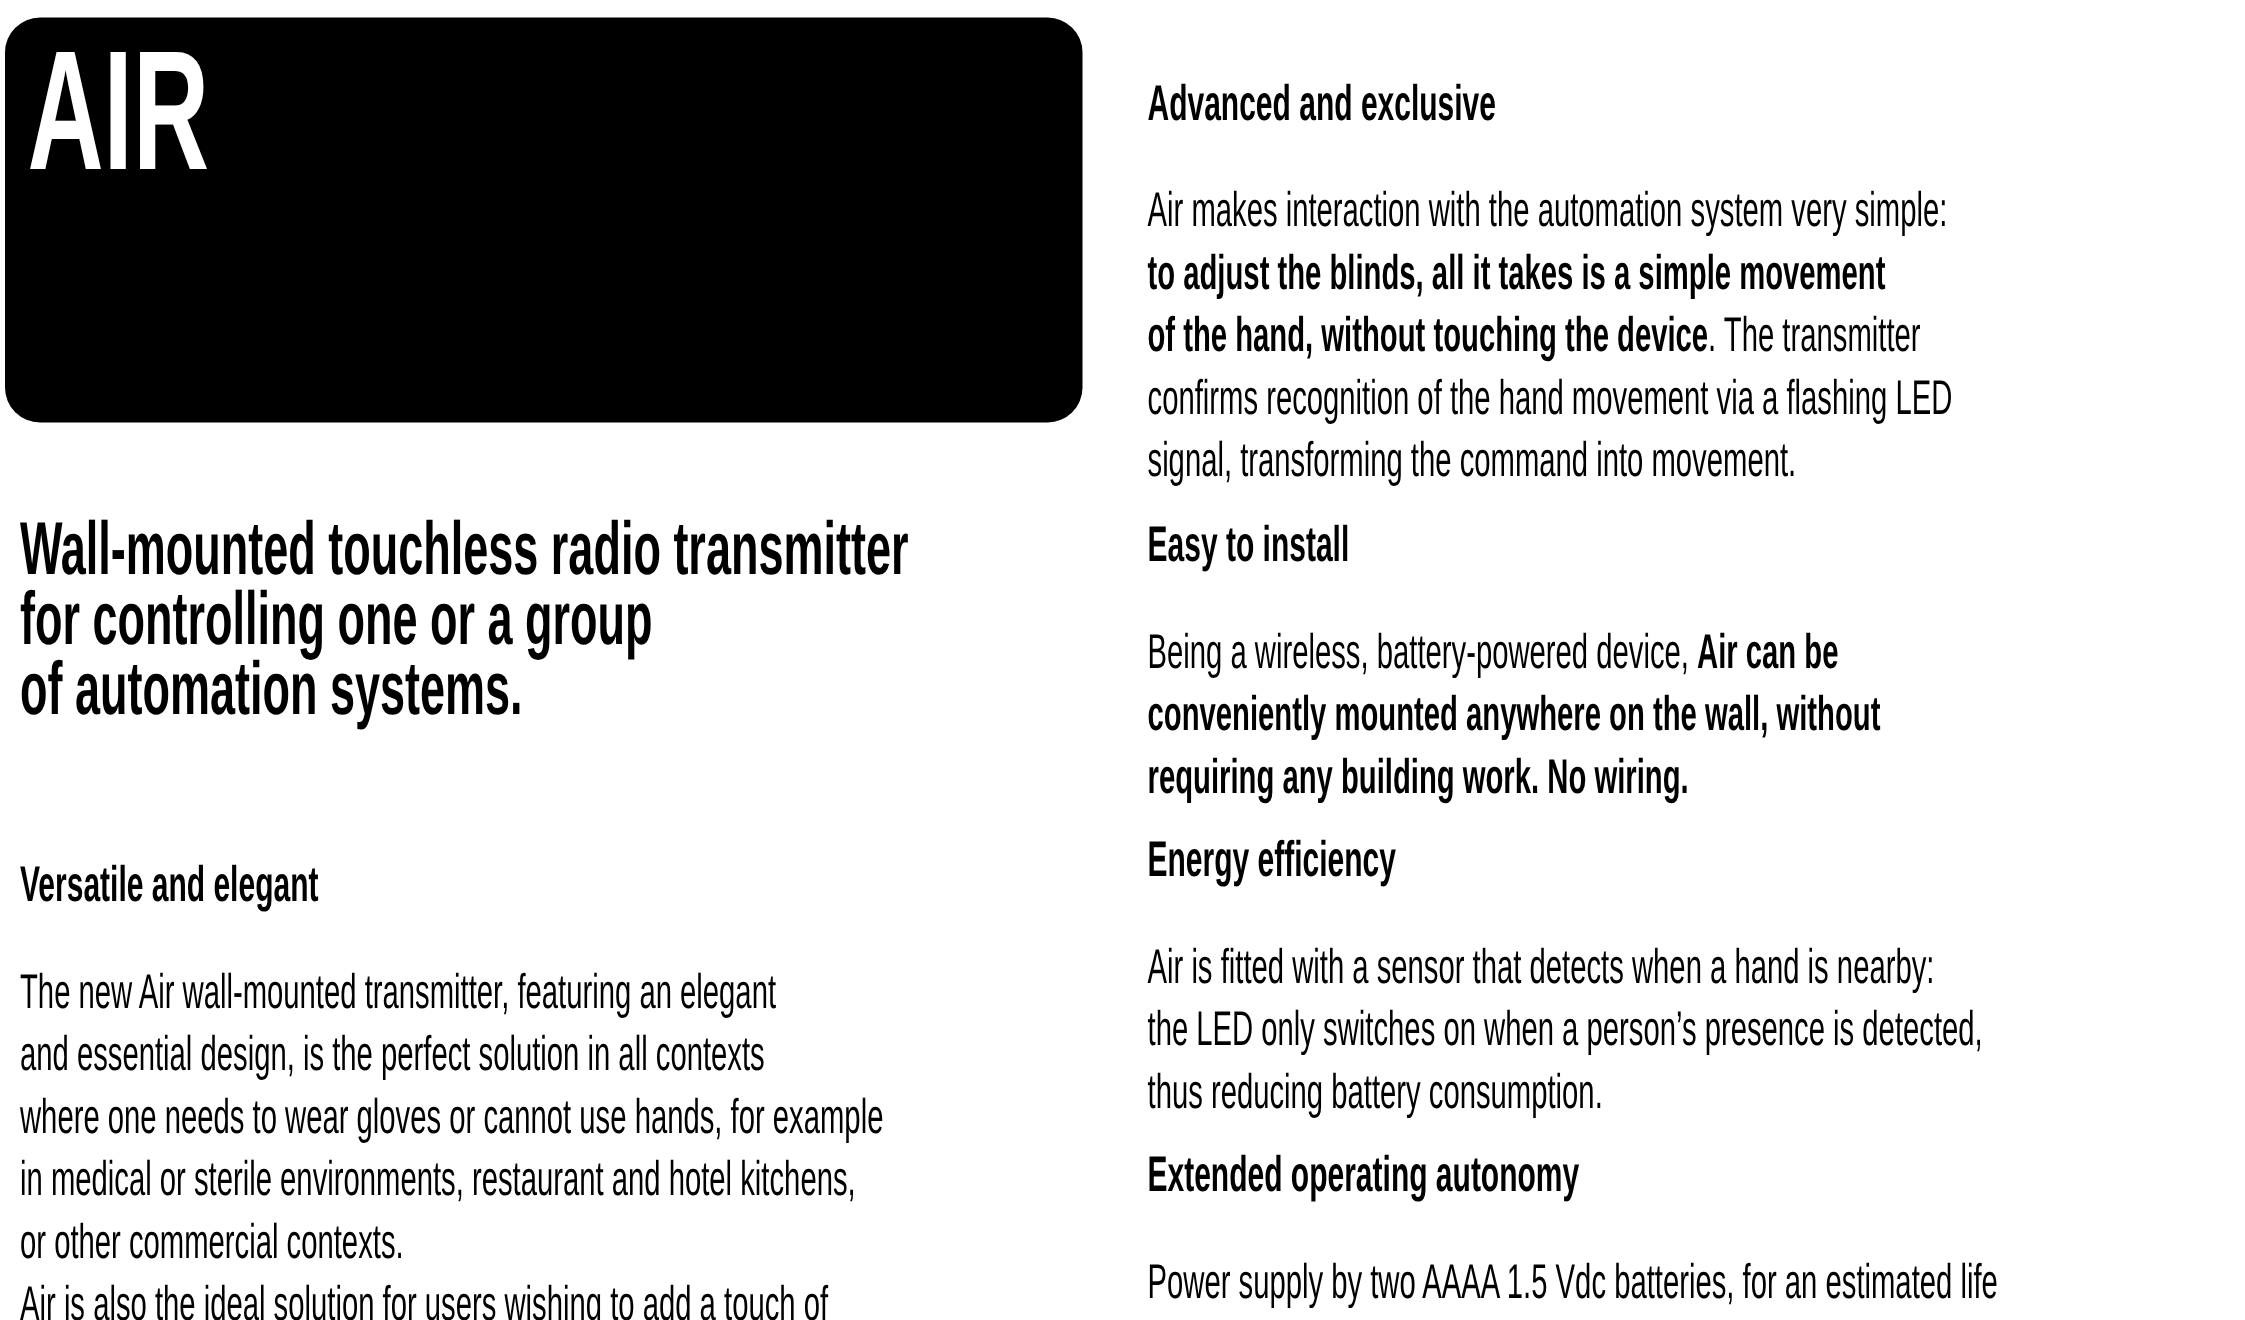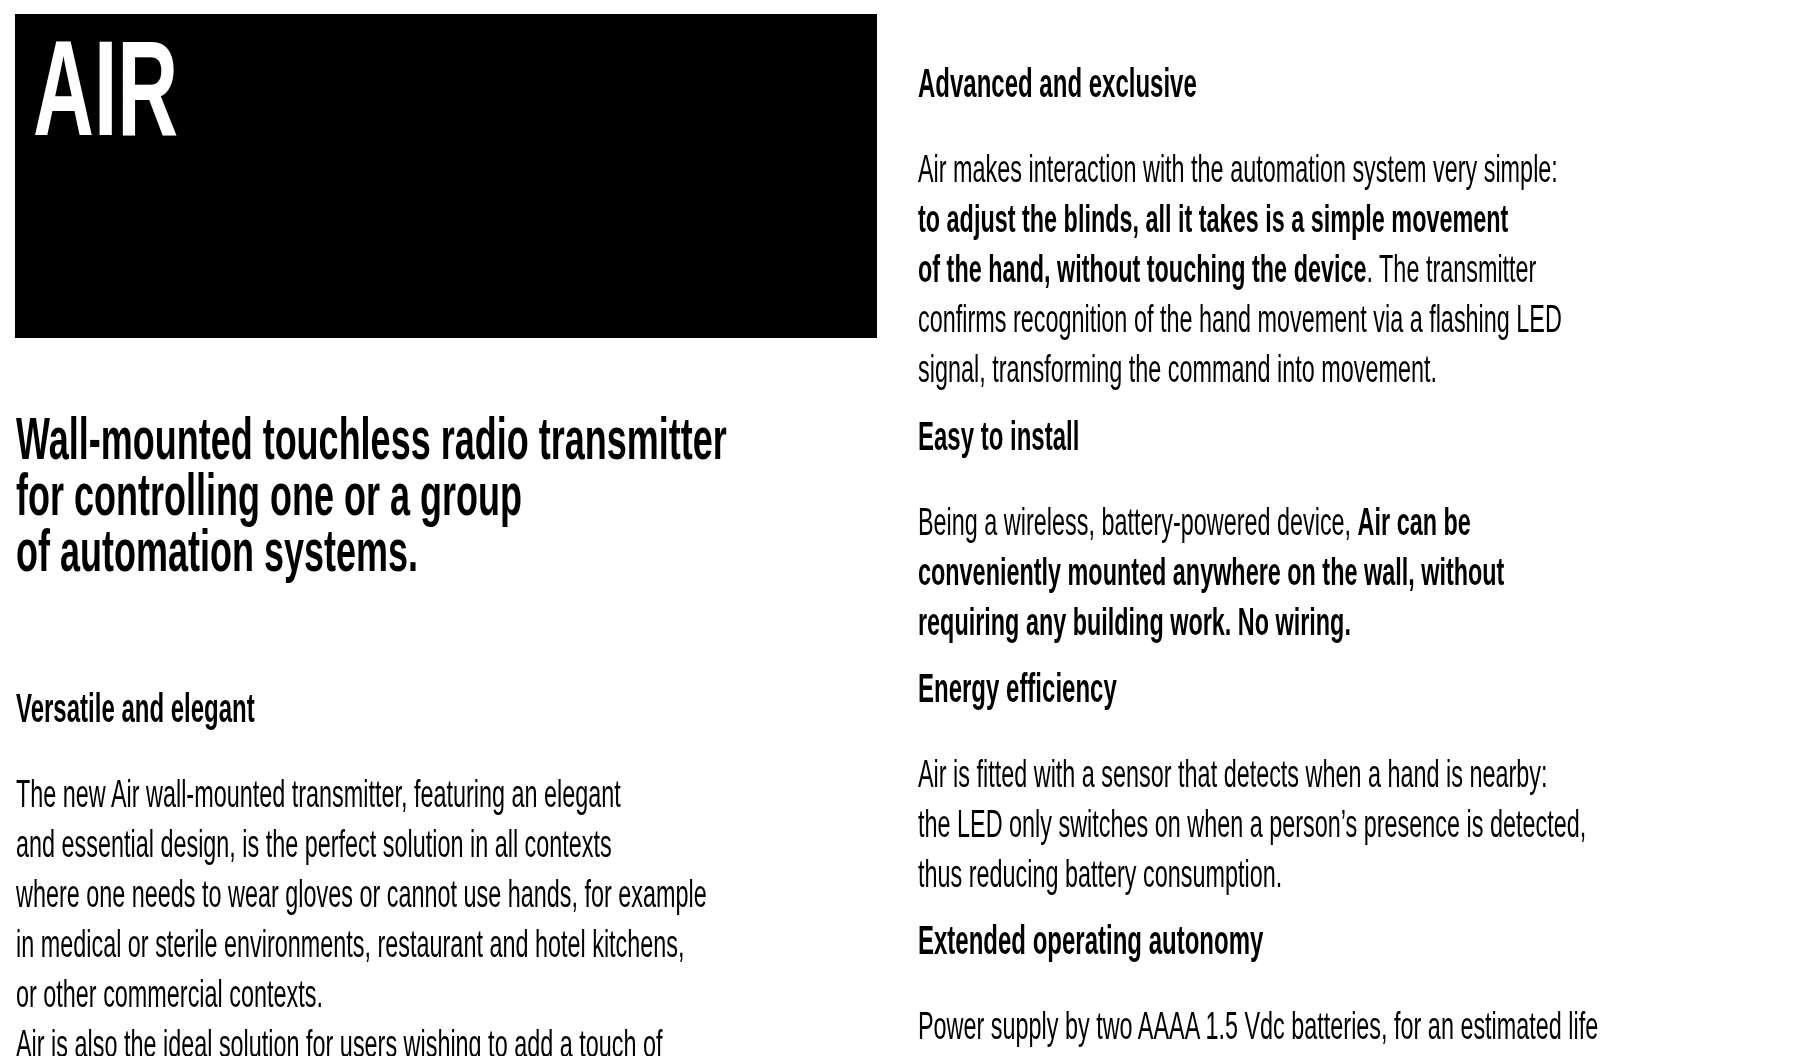--- a/index.html
+++ b/index.html
@@ -5,21 +5,21 @@
   html,body{margin:0;padding:0;}
   body{
     width:1796px;height:1056px;
     background:#ffffff;color:#000000;
     font-family:"Liberation Sans",sans-serif;
     position:relative;overflow:hidden;
   }
   .abs{position:absolute;}
   
   .cond{transform:scaleX(0.6);transform-origin:0 0;white-space:pre;width:1400px;}
-  .logo-box{left:15px;top:14px;width:862px;height:324px;background:#000000;}
+  .logo-box{left:4px;top:14px;width:862px;height:324px;background:#000000;border-radius:28px;}
   .logo-text{
     position:absolute;left:18px;top:6px;
     font-size:136px;line-height:136px;font-weight:bold;color:#ffffff;
     transform:scaleX(0.62);transform-origin:0 0;white-space:pre;
   }
   .headline{
     left:16px;top:411px;
     font-size:60px;line-height:56px;font-weight:bold;
   }
   .section{}

